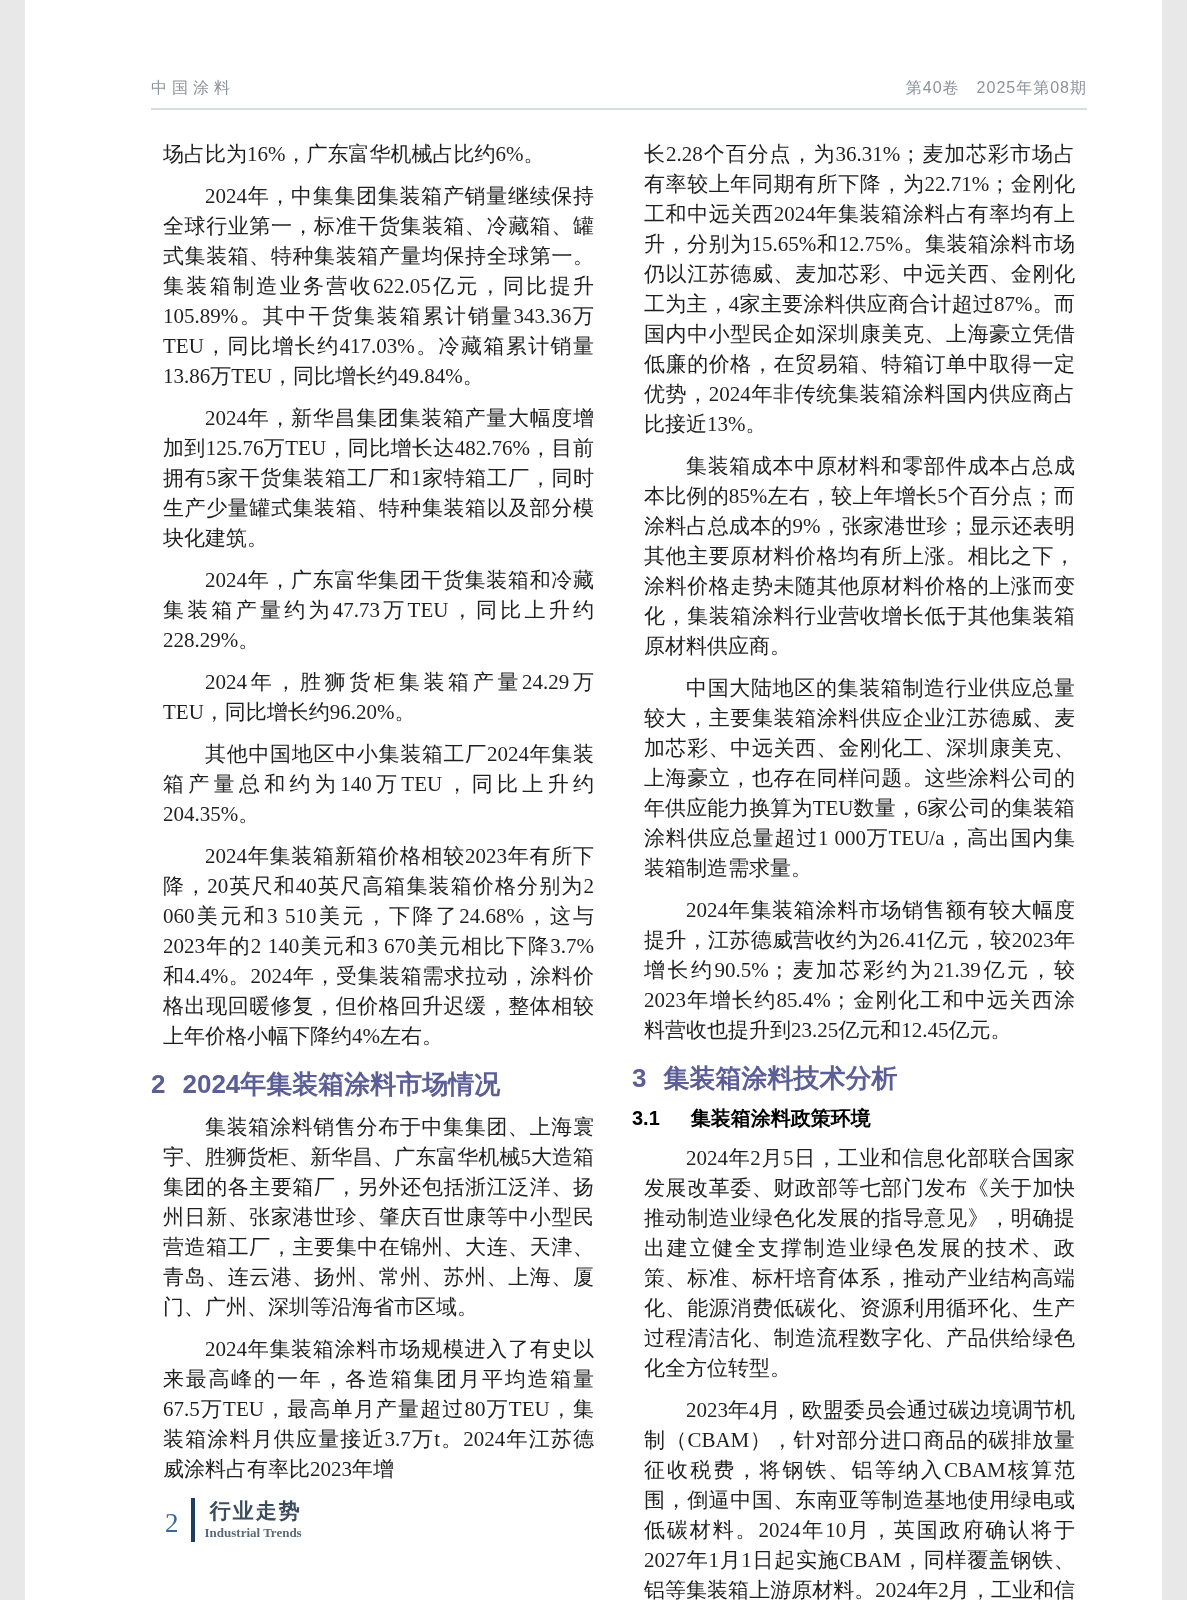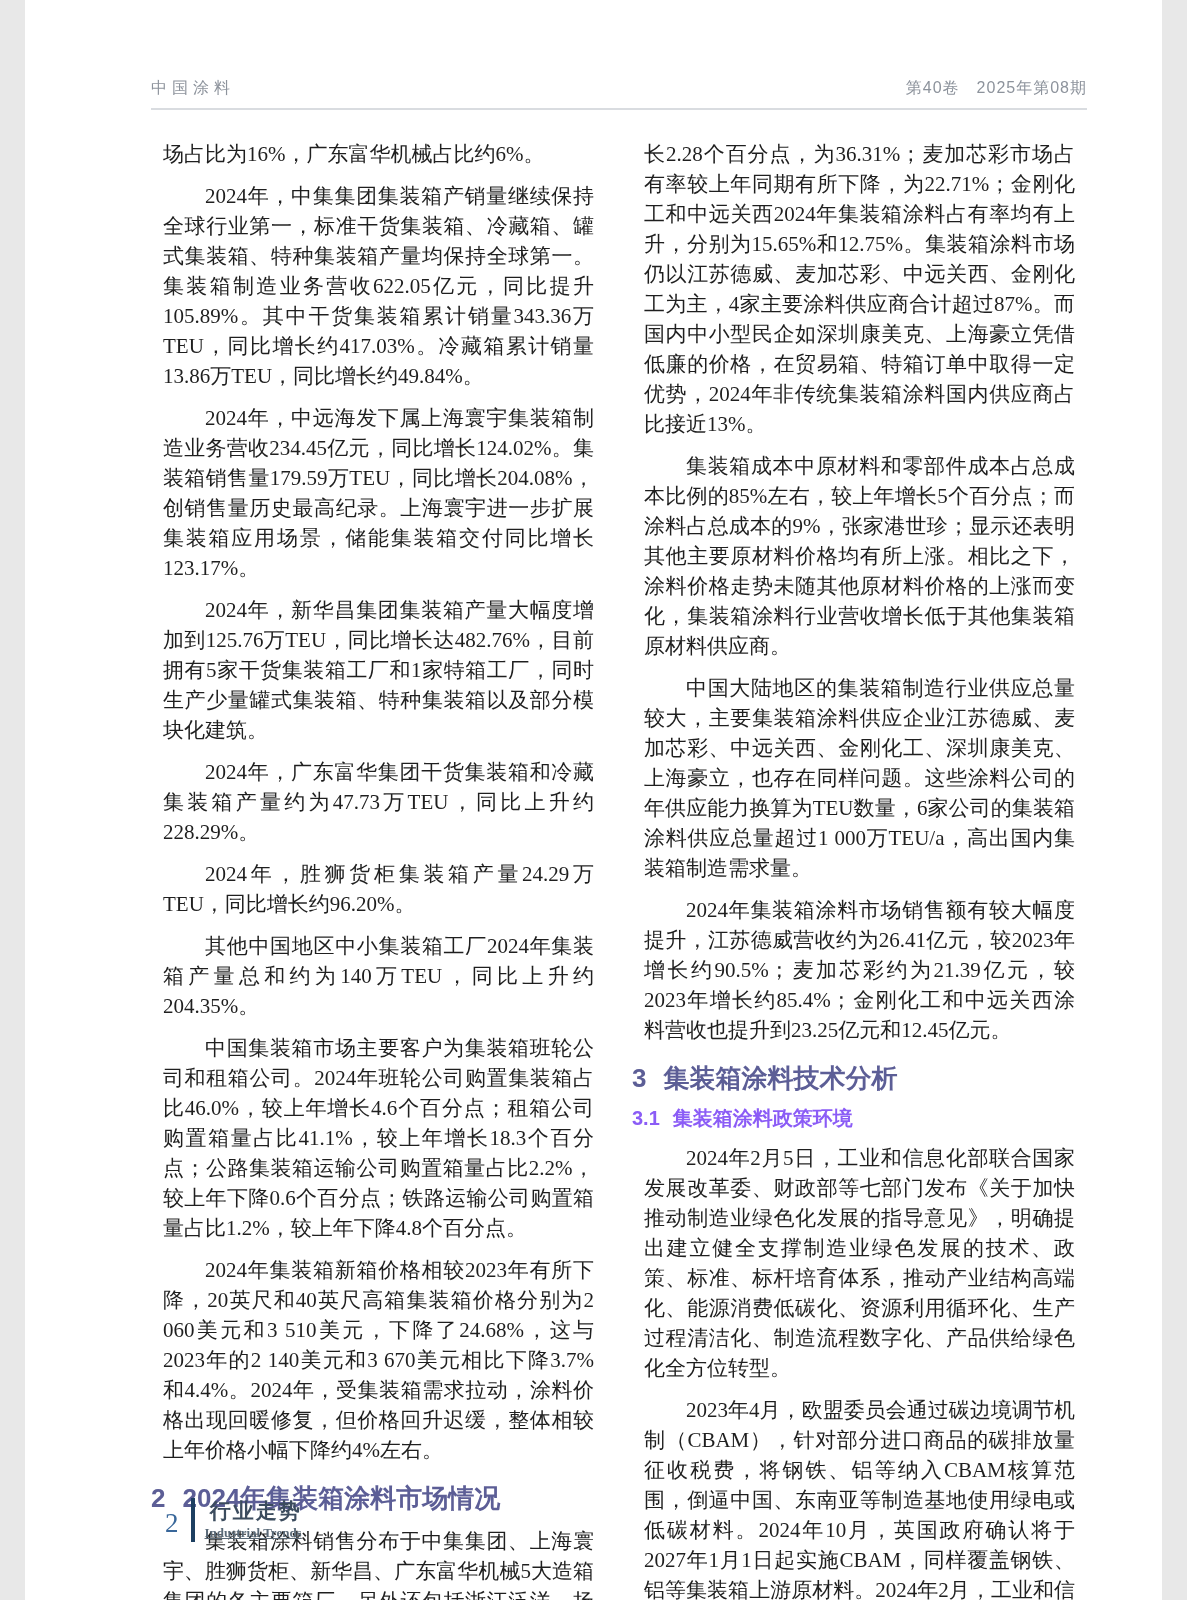--- a/index.html
+++ b/index.html
@@ -39,25 +39,25 @@
   
   .sec-h{
     display:flex;align-items:baseline;gap:17px;
     font-family:"Liberation Sans", sans-serif;
     font-weight:bold;
     font-size:26px;line-height:32px;
     color:#5c5e96;
     margin:17px 0 11px 0;
   }
   .sub-h{
-    display:flex;align-items:baseline;gap:13px;
+    display:flex;align-items:baseline;gap:31px;
     font-family:"Liberation Sans", sans-serif;
     font-weight:bold;
     font-size:20px;line-height:26px;
-    color:#8b5cf6;
+    color:#000000;
     margin:6px 0 10px 0;
   }
   
   .footer{
     position:absolute;left:140px;top:1498px;
     display:flex;align-items:stretch;
   }
   .page-num{
     align-self:flex-end;
     font-family:"Liberation Serif", serif;
@@ -71,44 +71,41 @@
   .foot-text{display:flex;flex-direction:column;justify-content:center;align-items:flex-end;}
   .foot-cn{
     font-family:"Liberation Sans", sans-serif;
     font-weight:bold;font-size:21px;line-height:26px;
     color:#3c4c5e;letter-spacing:2px;
   }
   .foot-en{
     font-family:"Liberation Serif", serif;
     font-weight:bold;font-size:13px;line-height:18px;
     color:#5a6a78;
-    text-decoration:underline;
   }
 </style>
 </head>
 <body>
 
 <div class="page">
 
   <div class="header">
     <span class="journal">中国涂料</span>
     <span class="issue">第40卷　2025年第08期</span>
   </div>
 
   <div class="columns">
 
     <div class="col">
       <p class="cont">场占比为16%，广东富华机械占比约6%。</p>
       <p>2024年，中集集团集装箱产销量继续保持全球行业第一，标准干货集装箱、冷藏箱、罐式集装箱、特种集装箱产量均保持全球第一。集装箱制造业务营收622.05亿元，同比提升105.89%。其中干货集装箱累计销量343.36万TEU，同比增长约417.03%。冷藏箱累计销量13.86万TEU，同比增长约49.84%。</p>
-      <p>2024年，中远海发下属上海寰宇集装箱制造业务营收234.45亿元，同比增长124.02%。集装箱销售量179.59万TEU，同比增长204.08%，创销售量历史最高纪录。上海寰宇进一步扩展集装箱应用场景，储能集装箱交付同比增长123.17%。</p>
       <p>2024年，新华昌集团集装箱产量大幅度增加到125.76万TEU，同比增长达482.76%，目前拥有5家干货集装箱工厂和1家特箱工厂，同时生产少量罐式集装箱、特种集装箱以及部分模块化建筑。</p>
       <p>2024年，广东富华集团干货集装箱和冷藏集装箱产量约为47.73万TEU，同比上升约228.29%。</p>
       <p>2024年，胜狮货柜集装箱产量24.29万TEU，同比增长约96.20%。</p>
       <p>其他中国地区中小集装箱工厂2024年集装箱产量总和约为140万TEU，同比上升约204.35%。</p>
-      <p>中国集装箱市场主要客户为集装箱班轮公司和租箱公司。2024年班轮公司购置集装箱占比46.0%，较上年增长4.6个百分点；租箱公司购置箱量占比41.1%，较上年增长18.3个百分点；公路集装箱运输公司购置箱量占比2.2%，较上年下降0.6个百分点；铁路运输公司购置箱量占比1.2%，较上年下降4.8个百分点。</p>
       <p>2024年集装箱新箱价格相较2023年有所下降，20英尺和40英尺高箱集装箱价格分别为2 060美元和3 510美元，下降了24.68%，这与2023年的2 140美元和3 670美元相比下降3.7%和4.4%。2024年，受集装箱需求拉动，涂料价格出现回暖修复，但价格回升迟缓，整体相较上年价格小幅下降约4%左右。</p>
 
       <div class="sec-h">
         <span>2</span>
         <span>2024年集装箱涂料市场情况</span>
       </div>
 
       <p>集装箱涂料销售分布于中集集团、上海寰宇、胜狮货柜、新华昌、广东富华机械5大造箱集团的各主要箱厂，另外还包括浙江泛洋、扬州日新、张家港世珍、肇庆百世康等中小型民营造箱工厂，主要集中在锦州、大连、天津、青岛、连云港、扬州、常州、苏州、上海、厦门、广州、深圳等沿海省市区域。</p>
       <p>2024年集装箱涂料市场规模进入了有史以来最高峰的一年，各造箱集团月平均造箱量67.5万TEU，最高单月产量超过80万TEU，集装箱涂料月供应量接近3.7万t。2024年江苏德威涂料占有率比2023年增</p>
     </div>

